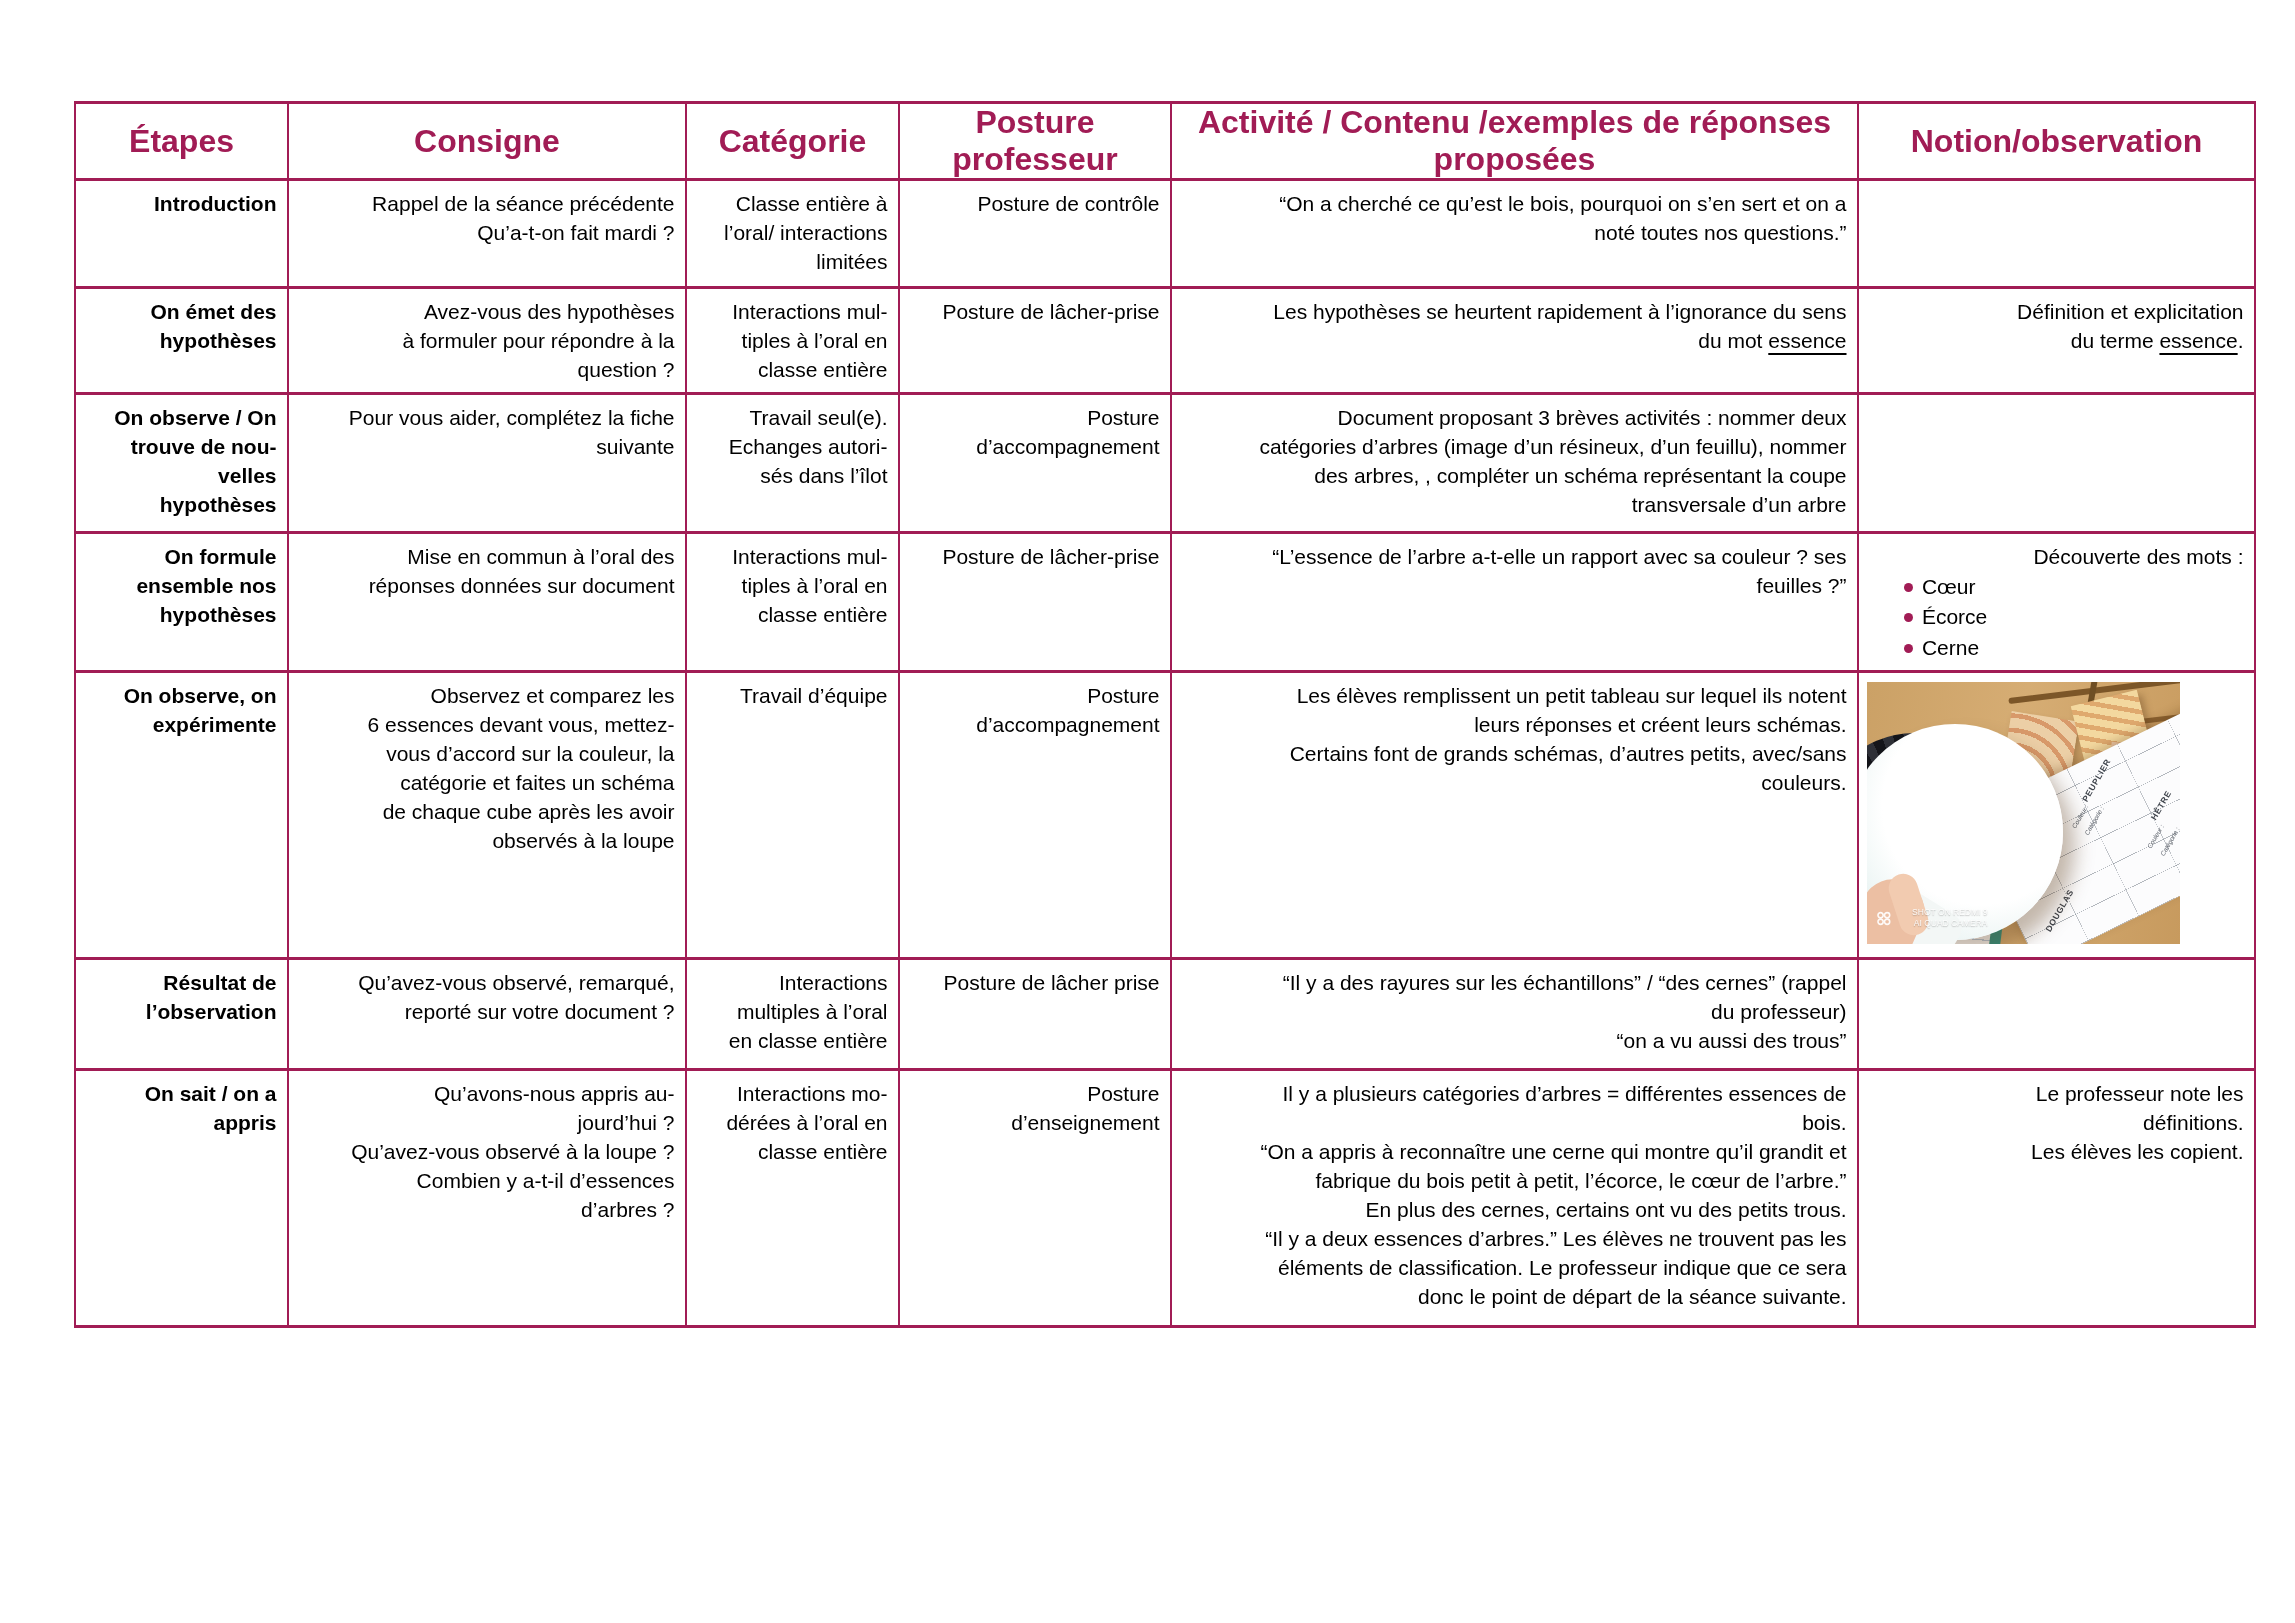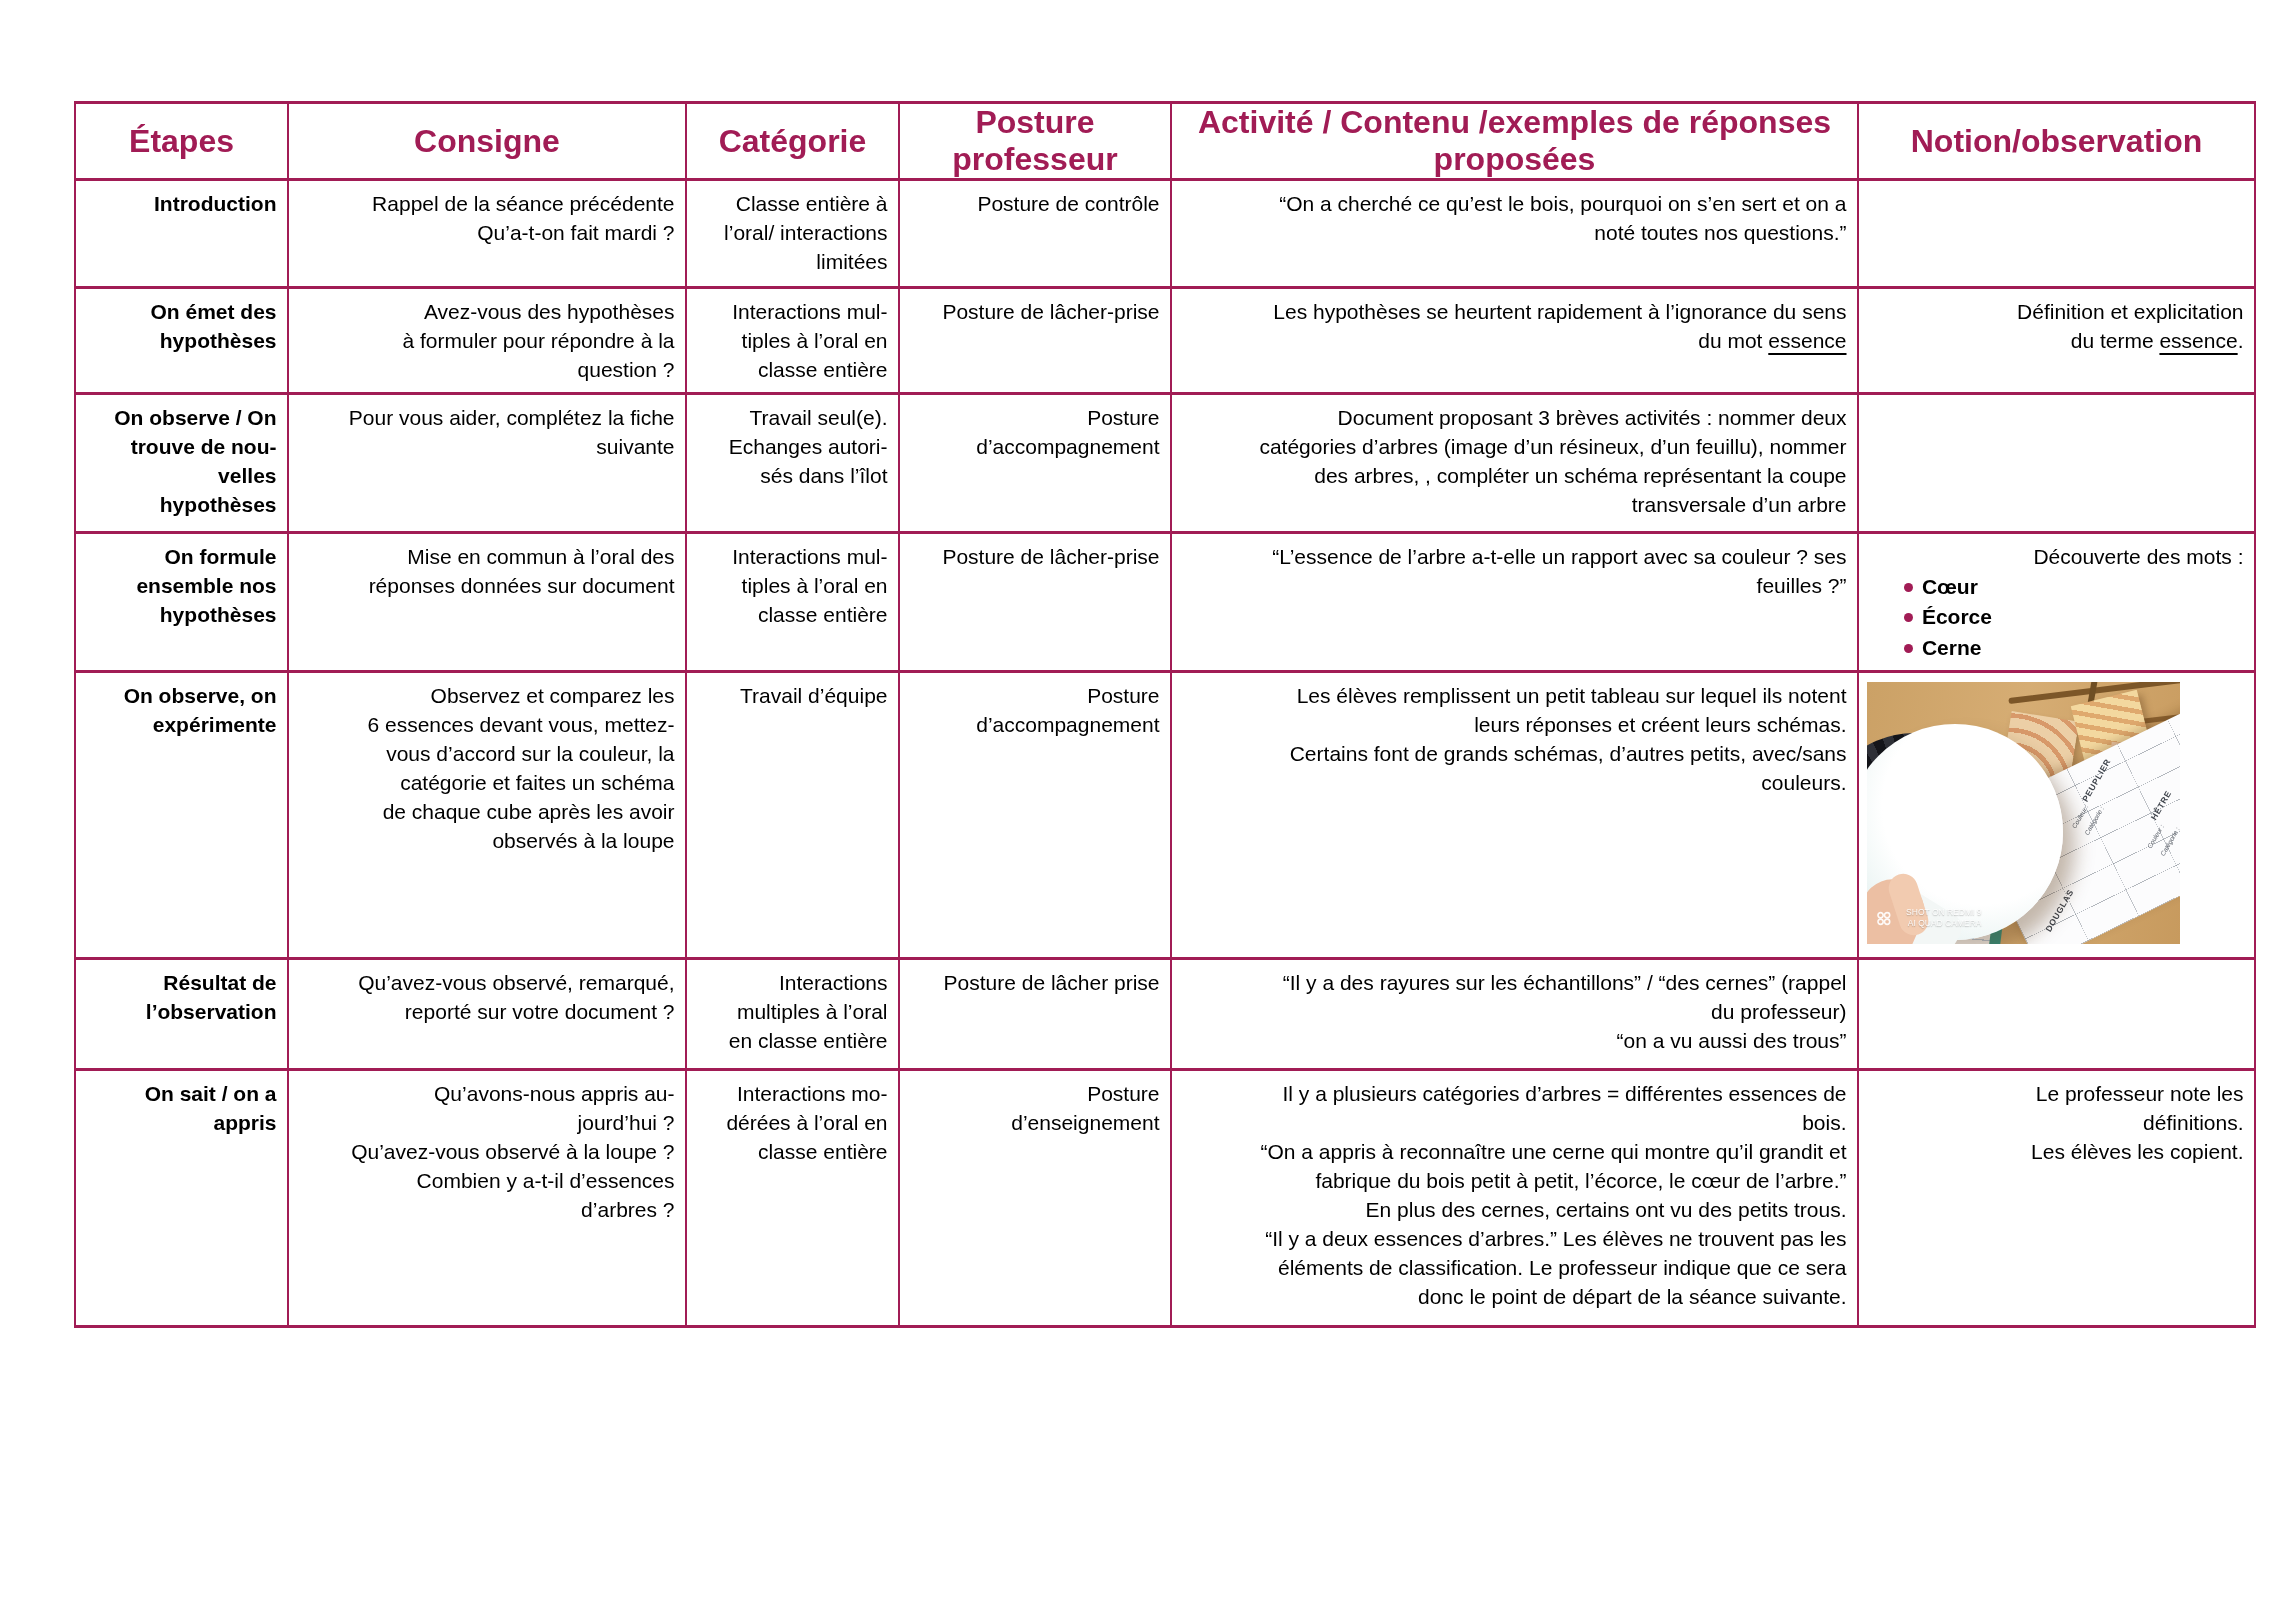--- a/index.html
+++ b/index.html
@@ -46,21 +46,21 @@
   }
   .pre { white-space: pre-line; }
   td.etape { font-weight: bold; }
   .u {
     text-decoration: underline;
     text-decoration-thickness: 2px;
     text-underline-offset: 4.6px;
   }
   .para2 { }
   .bullets { margin-top: 1.3px; }
-  .bullet-row { display: flex; align-items: baseline; padding-left: 34px; margin-top: 1.3px; font-weight: bold; }
+  .bullet-row { display: flex; align-items: baseline; padding-left: 34px; margin-top: 1.3px; }
   .dot {
     flex: none;
     width: 9.2px; height: 9.2px;
     border-radius: 50%;
     background: var(--accent);
     margin-right: 9.2px;
     transform: translateY(-2px);
   }
   
   .photo {
@@ -139,21 +139,21 @@
     white-space: nowrap;
   }
   .field-label {
     position: absolute;
     font-size: 6.5px; font-style: italic; color: #555b64;
     transform: rotate(-34deg);
     white-space: nowrap;
   }
   .watermark {
     left: 9.2px; top: 225px;
-    display: flex; align-items: center; gap: 13px;
+    display: flex; align-items: center; gap: 19px;
     color: rgba(255,255,255,.92);
     font-size: 8.5px; line-height: 11px;
     text-shadow: 0 0.7px 1.3px rgba(0,0,0,.25);
   }
   .wm-logo { position: static !important; width: 17px; height: 17px; flex: none; }
   .wm-logo circle { fill: none; stroke: rgba(255,255,255,.92); stroke-width: 2.4; }
 </style>
 </head>
 <body>
 

